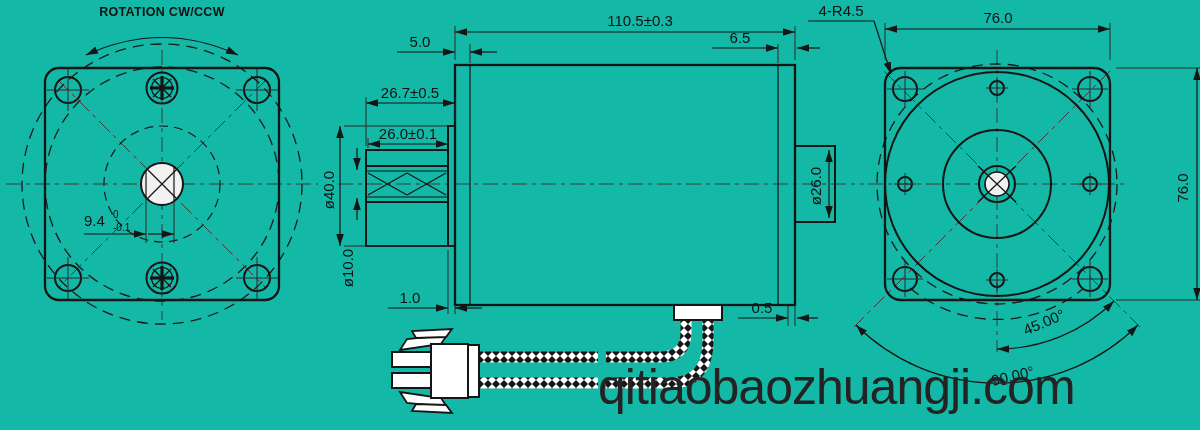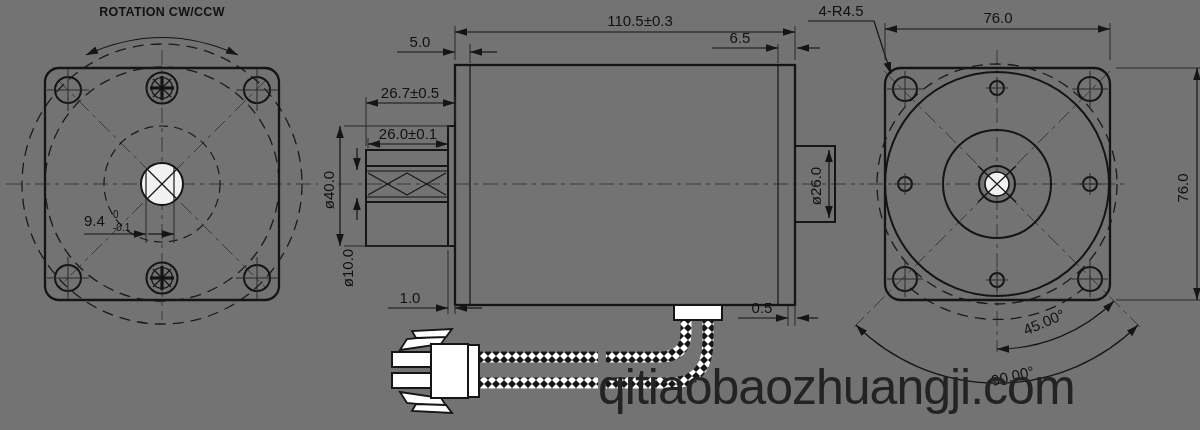--- a/index.html
+++ b/index.html
@@ -1,16 +1,16 @@
 <!DOCTYPE html>
 <html><head>
 <meta charset="utf-8">
 <style>
   html,body{margin:0;padding:0;background:#ffffff;}
-  #stage{position:relative;width:1200px;height:430px;background:#737373;overflow:hidden;}
+  #stage{position:relative;width:1200px;height:430px;background:#14b8a6;overflow:hidden;}
   svg{position:absolute;left:0;top:0;}
   .ol  {fill:none;stroke:#151515;stroke-width:2;}
   .ol2 {fill:none;stroke:#151515;stroke-width:2.3;}
   .thin{fill:none;stroke:#151515;stroke-width:1.2;}
   .ext {fill:none;stroke:#2a2a2a;stroke-width:1;}
   .dim {fill:none;stroke:#151515;stroke-width:1.2;}
   .cl  {fill:none;stroke:#3a3a3a;stroke-width:1;stroke-dasharray:15 5 4 5;}
   .hid {fill:none;stroke:#1a1a1a;stroke-width:1.3;stroke-dasharray:11 7;}
   .hid2{fill:none;stroke:#1a1a1a;stroke-width:1.2;stroke-dasharray:9 6;}
   .dt  {font:15px "Liberation Sans",sans-serif;fill:#111;}

